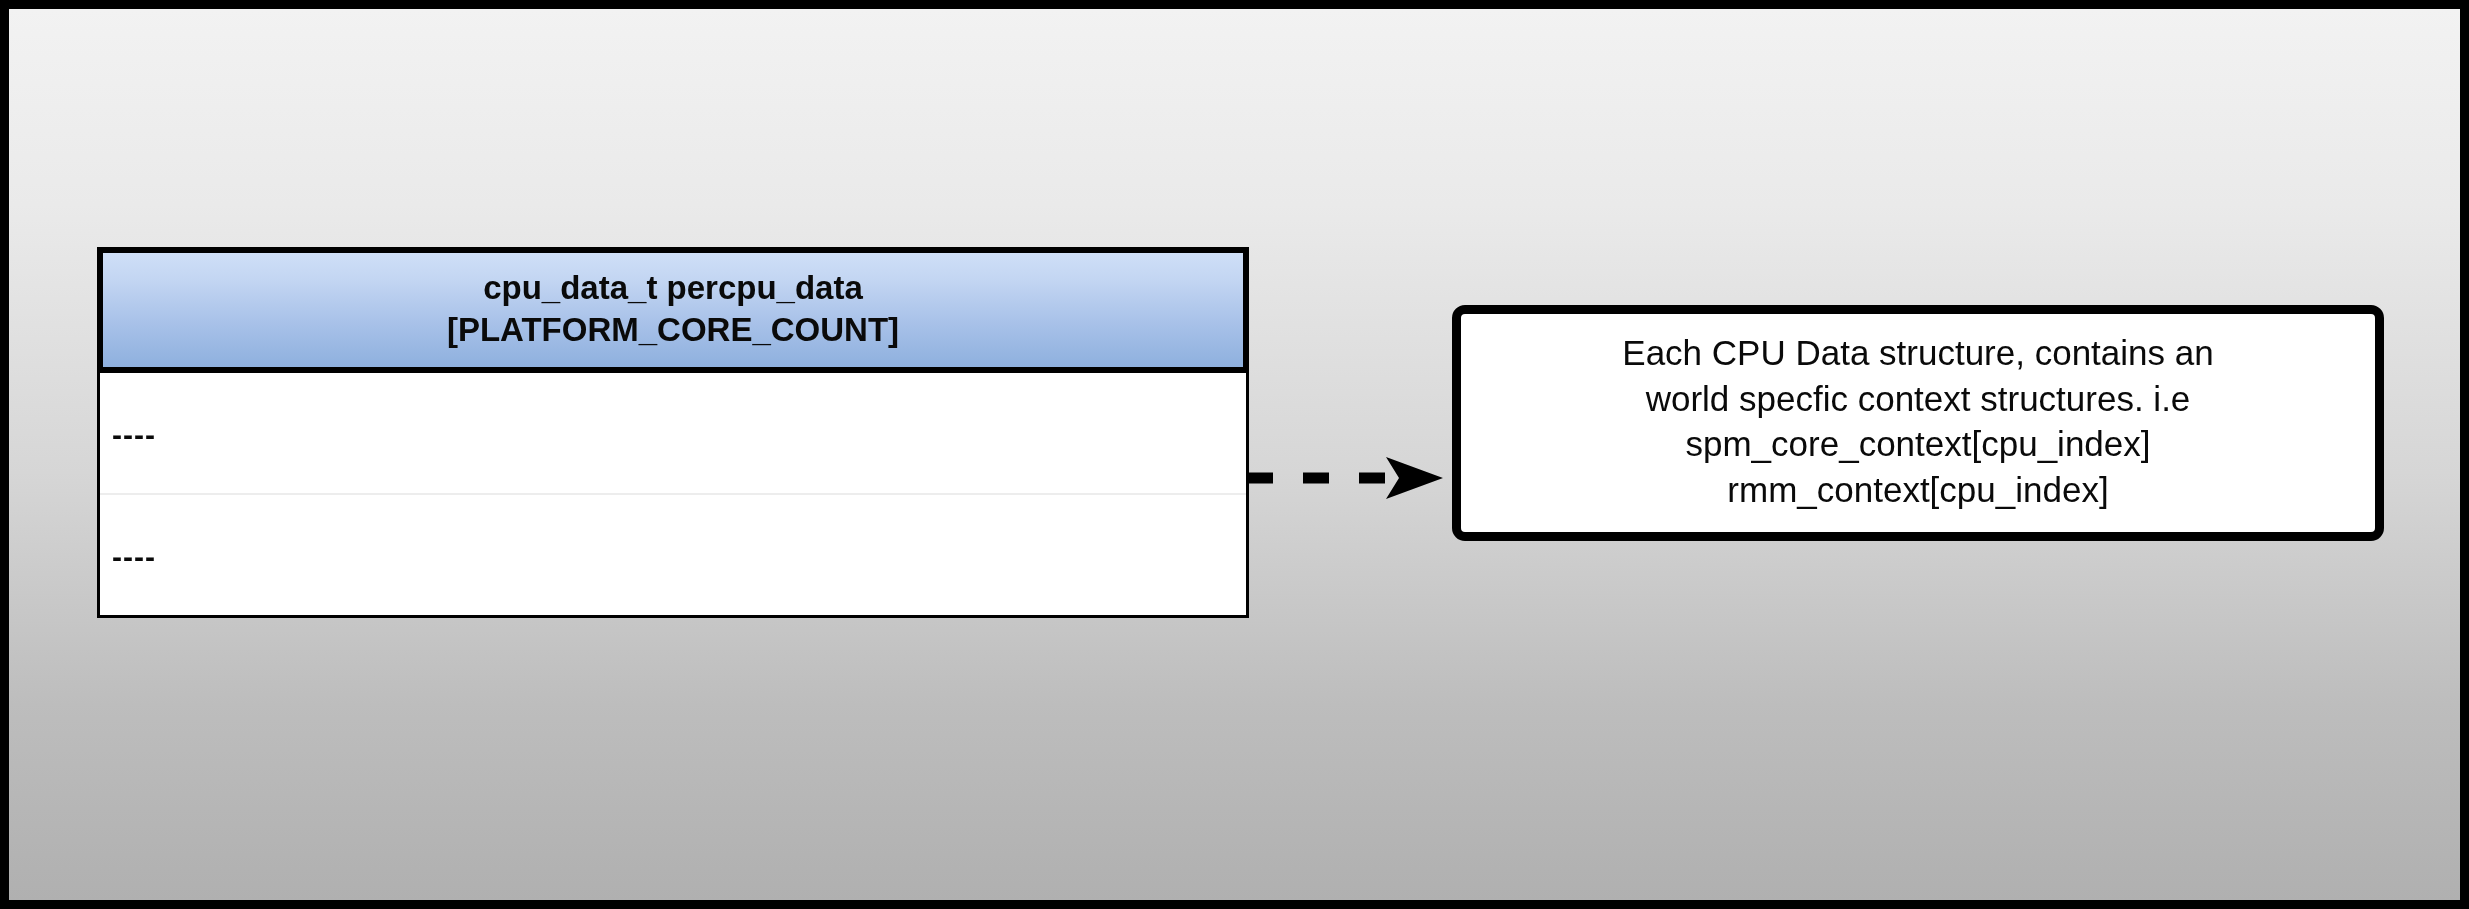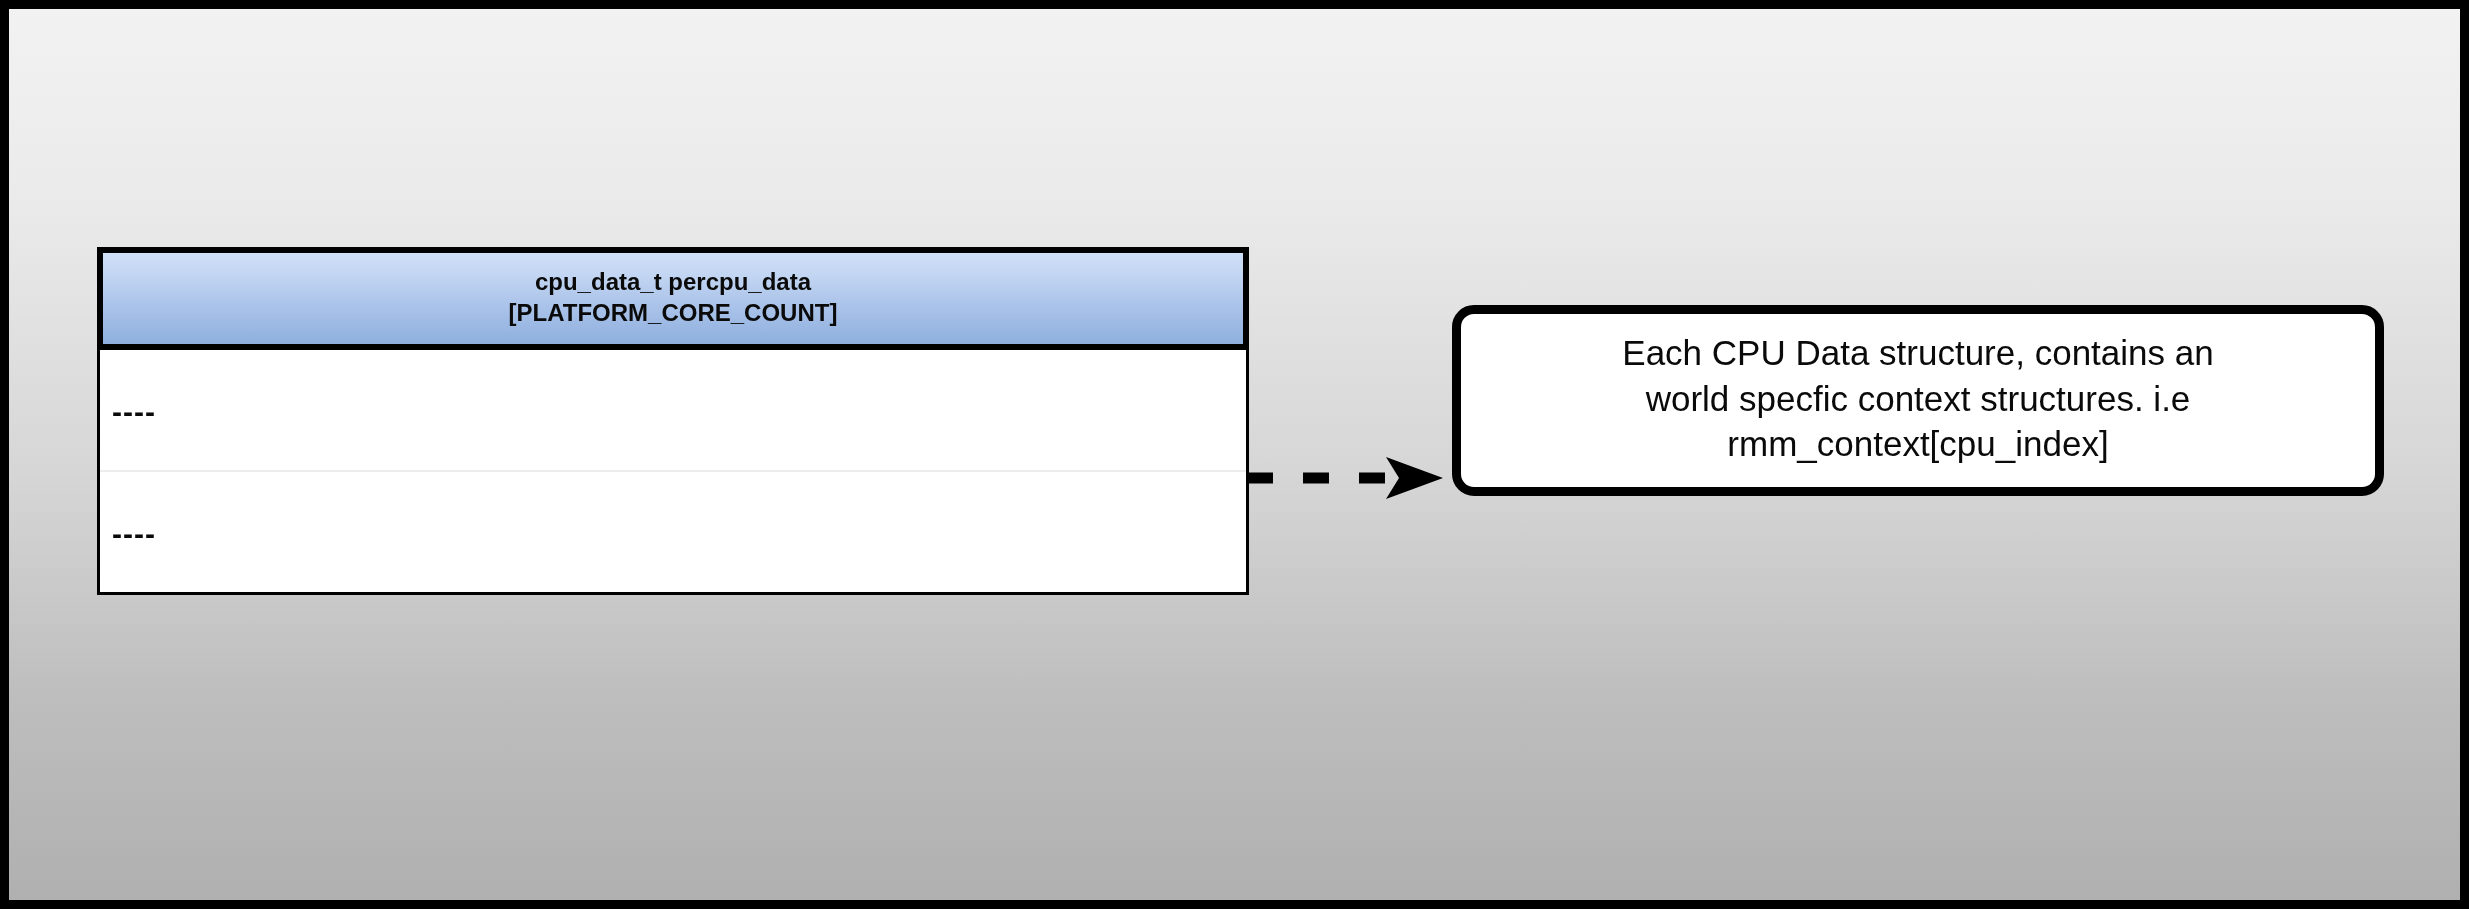--- a/index.html
+++ b/index.html
@@ -44,21 +44,21 @@
     width: 1152px;
   }
 
   .struct-header {
     box-sizing: border-box;
     border: 6px solid #000000;
     background: linear-gradient(to bottom, #cfdff7 0%, #c2d5f2 25%, #a9c2e9 60%, #8eb0de 100%);
     text-align: center;
     padding: 14px 10px 16px 10px;
     font-family: "Liberation Sans", sans-serif;
-    font-size: 24px;
+    font-size: 33px;
     font-weight: bold;
     color: #0a0a0a;
     line-height: 1.28;
   }
 
   .struct-header .hline {
     display: block;
     white-space: nowrap;
   }
 
@@ -101,21 +101,21 @@
   }
 
   
   .callout {
     position: absolute;
     left: 1443px;
     top: 296px;
     width: 932px;
     box-sizing: border-box;
     border: 9px solid #000000;
-    border-radius: 22px;
+    border-radius: 13px;
     background: #ffffff;
     padding: 16px 26px 20px 26px;
     text-align: center;
     font-family: "Liberation Sans", sans-serif;
     font-size: 35px;
     font-weight: normal;
     color: #0a0a0a;
     line-height: 1.30;
   }
 
@@ -151,16 +151,17 @@
   <div class="arrow">
     <svg width="200" height="42" viewBox="0 0 200 42" xmlns="http://www.w3.org/2000/svg" aria-hidden="true">
       <line x1="0" y1="21" x2="148" y2="21" stroke="#000000" stroke-width="11" stroke-dasharray="26,30" stroke-linecap="butt"></line>
       <path d="M 139 0 L 196 21 L 139 42 L 152 21 Z" fill="#000000"></path>
     </svg>
   </div>
 
   <div class="callout">
     <span class="cline">Each CPU Data structure, contains an</span>
     <span class="cline">world specfic context structures. i.e</span>
+    <span class="cline">spm_core_context[cpu_index]</span>
     <span class="cline">rmm_context[cpu_index]</span>
   </div>
 
 </div>
 
 </body></html>

